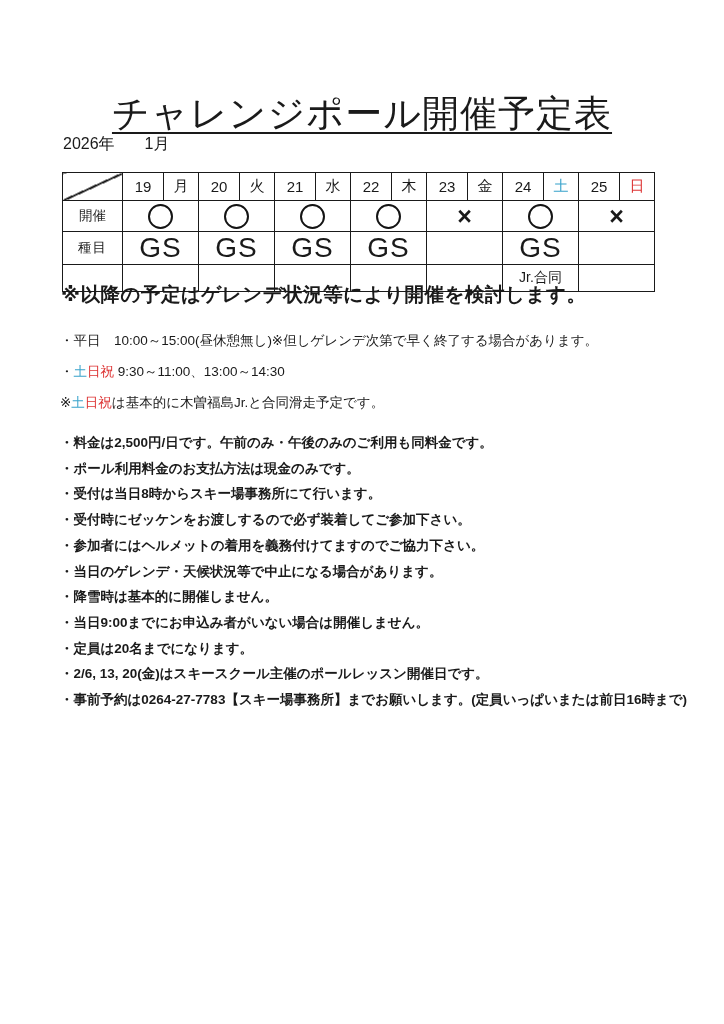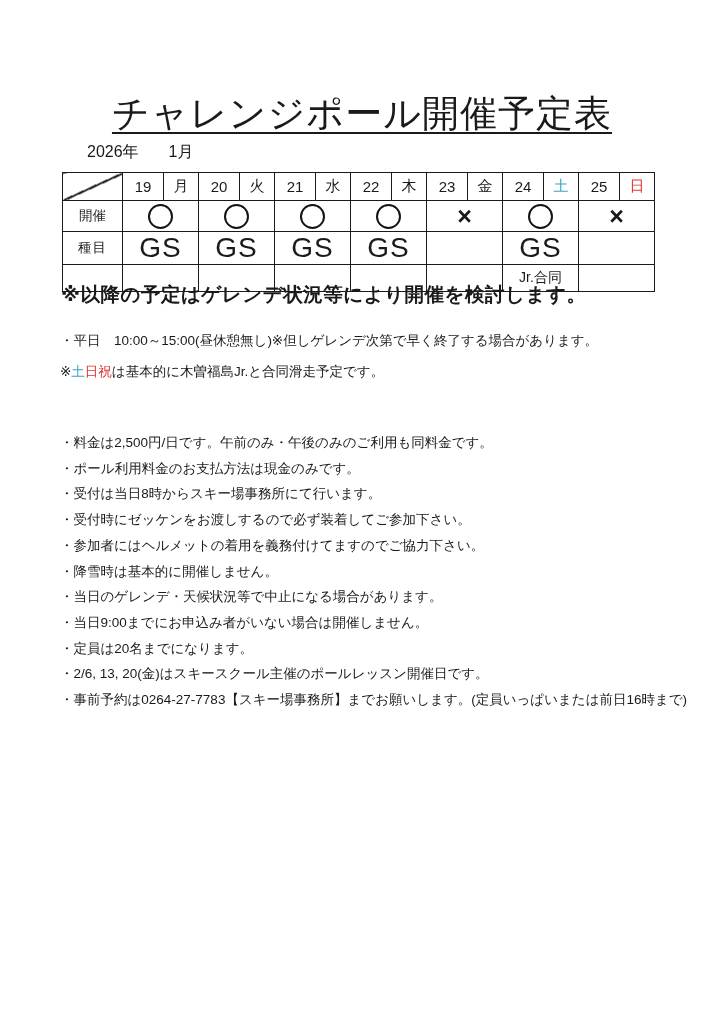--- a/index.html
+++ b/index.html
@@ -9,21 +9,21 @@
     color:#1a1a1a;-webkit-font-smoothing:antialiased;
   }
   .page{position:absolute;inset:0;overflow:hidden;padding-left:35px;}
 
   .doc-title{
     position:absolute;top:64px;left:0;right:0;text-align:center;
     font-size:37px;font-weight:500;letter-spacing:1px;
     text-decoration:underline;text-decoration-thickness:2px;text-underline-offset:6px;
   }
 
-  .period{position:absolute;top:142px;left:63px;font-size:16px;font-weight:500;margin-left:24px;}
+  .period{position:absolute;top:134px;left:63px;font-size:16px;font-weight:500;}
   .period .month{margin-left:30px;}
 
   table.sched{
     position:absolute;top:172px;left:62px;
     border-collapse:collapse;table-layout:fixed;width:592px;
   }
   table.sched td{
     border:1.5px solid #1a1a1a;padding:0;text-align:center;vertical-align:middle;
     overflow:hidden;white-space:nowrap;
   }
@@ -45,21 +45,21 @@
   .batsu{font-size:25px;font-weight:600;line-height:1;}
 
   .notice{
     position:absolute;top:281px;left:61px;
     font-size:19.5px;font-weight:700;letter-spacing:0.5px;
   }
 
   .hours{position:absolute;top:331px;left:60px;font-size:13.5px;}
   .hours .hline{margin-bottom:12px;line-height:19px;}
 
-  .notes{position:absolute;top:430px;left:60px;font-size:13.5px;}
+  .notes{position:absolute;top:430px;left:60px;font-size:13.5px;font-weight:bold;}
   .notes .nline{line-height:25.7px;}
 </style>
 </head>
 <body>
 
 <div class="page">
 
   <h1 class="doc-title">チャレンジポール開催予定表</h1>
 
   <div class="period">
@@ -132,30 +132,31 @@
           <td colspan="2">Jr.合同</td>
           <td colspan="2"></td>
         </tr>
       </tbody>
   </table>
 
   <div class="notice">※以降の予定はゲレンデ状況等により開催を検討します。</div>
 
   <div class="hours" id="hours-block">
       <div class="hline"><span style="color: rgb(26, 26, 26);">・平日　10:00～15:00(昼休憩無し)※但しゲレンデ次第で早く終了する場合があります。</span></div>
+      <div class="hline"><span style="color: rgb(26, 26, 26);">・</span><span style="color: rgb(59, 164, 204);">土</span><span style="color: rgb(221, 51, 51);">日祝</span><span style="color: rgb(26, 26, 26);"> 9:30～11:00、13:00～14:30</span></div>
       <div class="hline"><span style="color: rgb(26, 26, 26);">※</span><span style="color: rgb(59, 164, 204);">土</span><span style="color: rgb(221, 51, 51);">日祝</span><span style="color: rgb(26, 26, 26);">は基本的に木曽福島Jr.と合同滑走予定です。</span></div>
     </div>
 
   <div class="notes" id="notes-block">
       <div class="nline">・料金は2,500円/日です。午前のみ・午後のみのご利用も同料金です。</div>
       <div class="nline">・ポール利用料金のお支払方法は現金のみです。</div>
       <div class="nline">・受付は当日8時からスキー場事務所にて行います。</div>
       <div class="nline">・受付時にゼッケンをお渡しするので必ず装着してご参加下さい。</div>
       <div class="nline">・参加者にはヘルメットの着用を義務付けてますのでご協力下さい。</div>
+      <div class="nline">・当日のゲレンデ・天候状況等で中止になる場合があります。</div>
       <div class="nline">・降雪時は基本的に開催しません。</div>
-      <div class="nline">・当日のゲレンデ・天候状況等で中止になる場合があります。</div>
       <div class="nline">・当日9:00までにお申込み者がいない場合は開催しません。</div>
       <div class="nline">・定員は20名までになります。</div>
       <div class="nline">・2/6, 13, 20(金)はスキースクール主催のポールレッスン開催日です。</div>
       <div class="nline">・事前予約は0264-27-7783【スキー場事務所】までお願いします。(定員いっぱいまたは前日16時まで)</div>
     </div>
 
 </div>
 
 </body></html>

